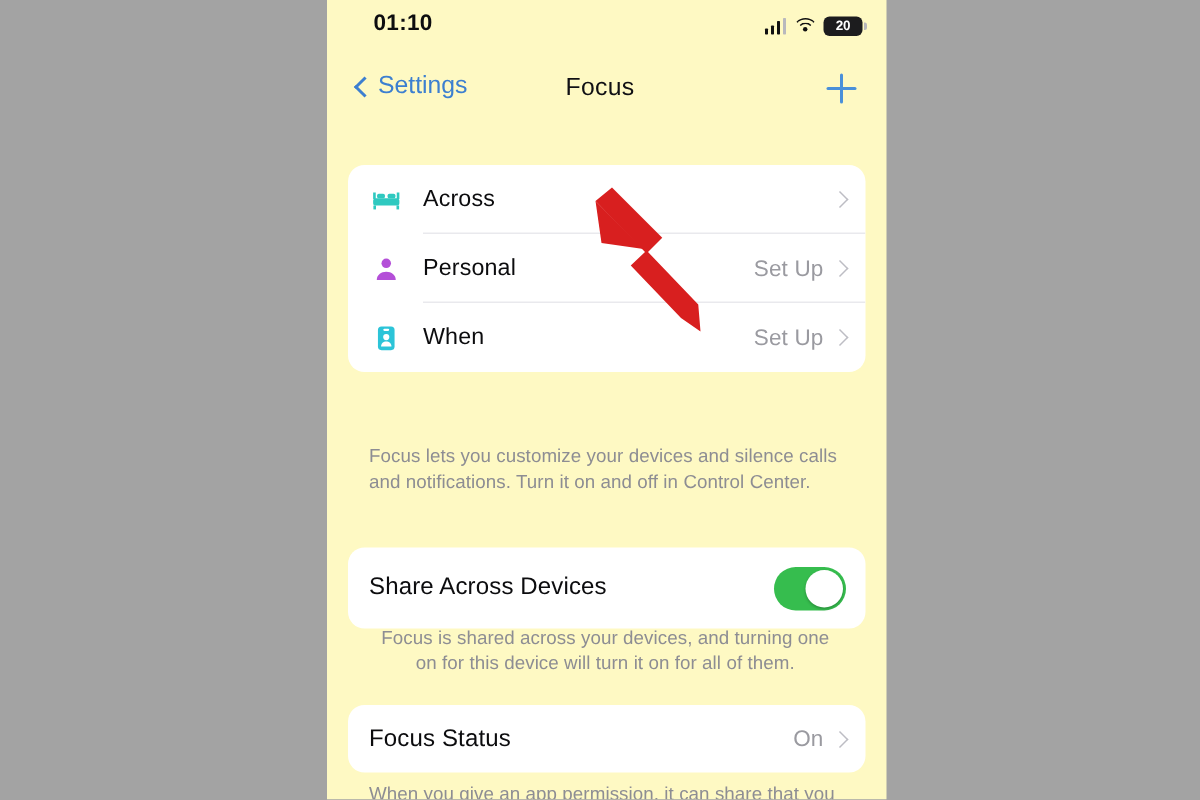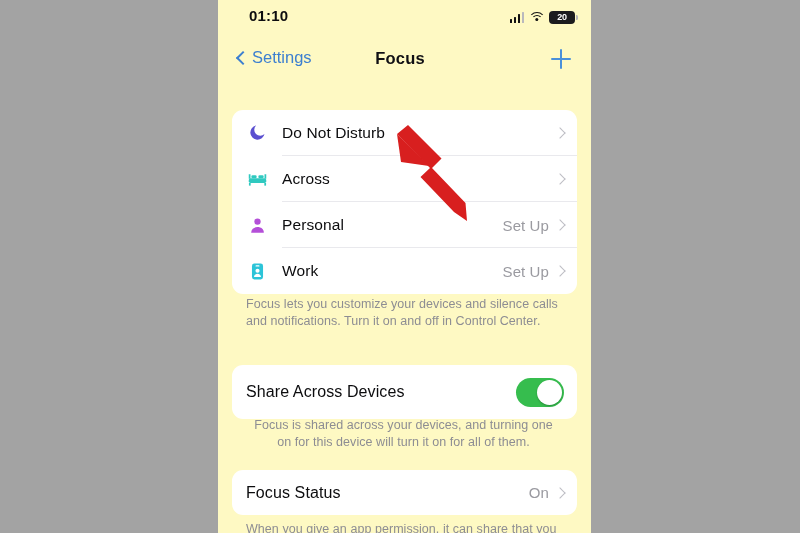--- a/index.html
+++ b/index.html
@@ -65,21 +65,21 @@
     gap:4px;color:#3c7fd0;cursor:pointer;
   }
   .chev-left{
     width:8px;height:8px;border-left:2.2px solid #3c7fd0;
     border-bottom:2.2px solid #3c7fd0;transform:rotate(45deg);
     margin-top:1px;
   }
   .nav-back-label{font-size:16.5px;color:#3c7fd0;}
   .nav-title{
     position:absolute;left:0;top:9px;width:364px;text-align:center;
-    font-size:16.5px;font-weight:bold;color:#101014;letter-spacing:.2px;
+    font-size:16.5px;font-weight:normal;color:#101014;letter-spacing:.2px;
   }
   .nav-plus{
     position:absolute;right:17px;top:6px;width:26px;height:26px;
     cursor:pointer;
   }
   .nav-plus:before,.nav-plus:after{
     content:"";position:absolute;background:#4a90d9;border-radius:1px;
   }
   .nav-plus:before{left:50%;top:3px;width:2px;height:20px;margin-left:-1px;}
   .nav-plus:after{top:50%;left:3px;height:2px;width:20px;margin-top:-1px;}
@@ -173,31 +173,20 @@
     <div class="nav-back">
       <span class="chev-left"></span>
       <span class="nav-back-label">Settings</span>
     </div>
     <div class="nav-title">Focus</div>
     <div class="nav-plus"></div>
   </div>
 
   <div class="card" id="card-modes">
 
-    <div class="row">
-      <span class="row-icon">
-        <svg width="20" height="20" viewBox="0 0 24 24">
-          <path d="M21 13.2A8.6 8.6 0 1 1 10.8 3a7 7 0 0 0 10.2 10.2z" fill="#5a4fd0"></path>
-        </svg>
-      </span>
-      <span class="row-label">Do Not Disturb</span>
-      <span class="row-value"></span>
-      <span class="chev-right"></span>
-      <span class="row-sep"></span>
-    </div>
 
     <div class="row">
       <span class="row-icon">
         <svg width="21" height="21" viewBox="0 0 24 24">
           <path d="M2 11V6h2v5H2zm18 0V6h2v5h-2z" fill="#2fc9c0"></path>
           <rect x="2" y="10.5" width="20" height="5.5" rx="2" fill="#2fc9c0"></rect>
           <rect x="5" y="7" width="6" height="3.5" rx="1.4" fill="#2fc9c0"></rect>
           <rect x="13" y="7" width="6" height="3.5" rx="1.4" fill="#2fc9c0"></rect>
           <rect x="2.2" y="16" width="2" height="3" fill="#2fc9c0"></rect>
           <rect x="19.8" y="16" width="2" height="3" fill="#2fc9c0"></rect>
@@ -224,21 +213,21 @@
 
     <div class="row">
       <span class="row-icon">
         <svg width="19" height="19" viewBox="0 0 24 24">
           <rect x="5" y="2" width="14" height="20" rx="3" fill="#2cc4d8"></rect>
           <rect x="9.5" y="4" width="5" height="1.8" rx=".9" fill="#ffffff"></rect>
           <circle cx="12" cy="11" r="2.6" fill="#ffffff"></circle>
           <path d="M7.6 19c0-2.6 2-4.2 4.4-4.2s4.4 1.6 4.4 4.2z" fill="#ffffff"></path>
         </svg>
       </span>
-      <span class="row-label">Work</span>
+      <span class="row-label">When</span>
       <span class="row-value">Set Up</span>
       <span class="chev-right"></span>
     </div>
 
   </div>
 
   <div class="note" id="note-modes">Focus lets you customize your devices and silence calls and notifications. Turn it on and off in Control Center.</div>
 
   <div class="card" id="card-share">
     <div class="row" style="height:54px;">

